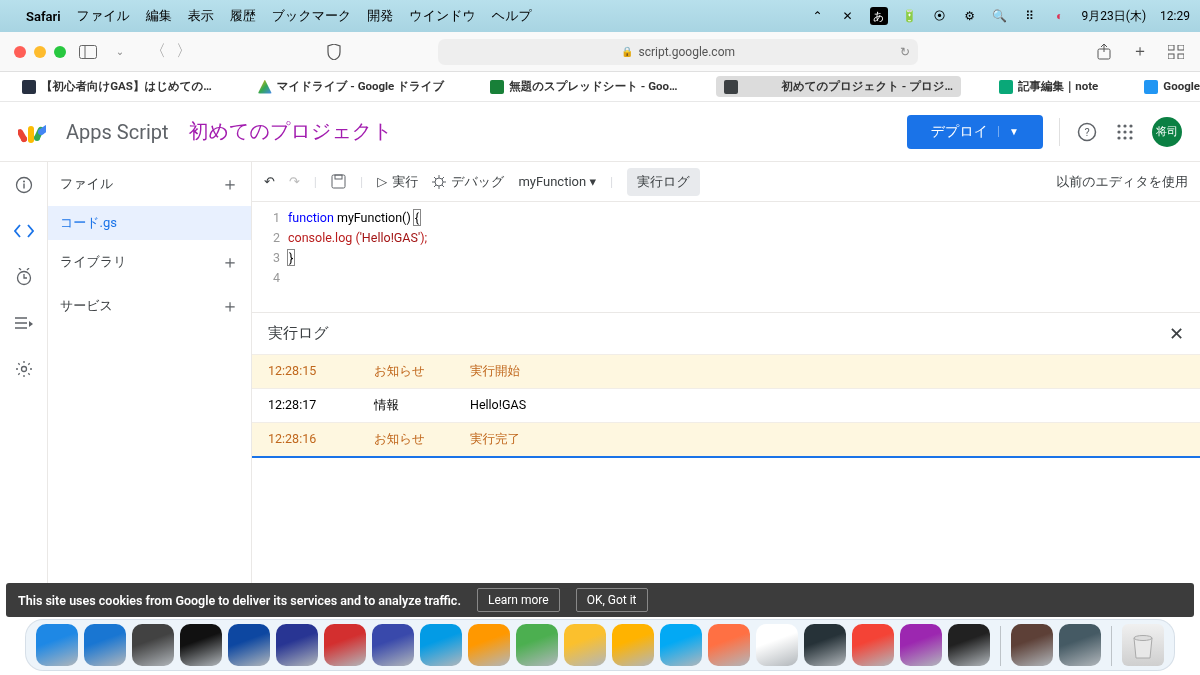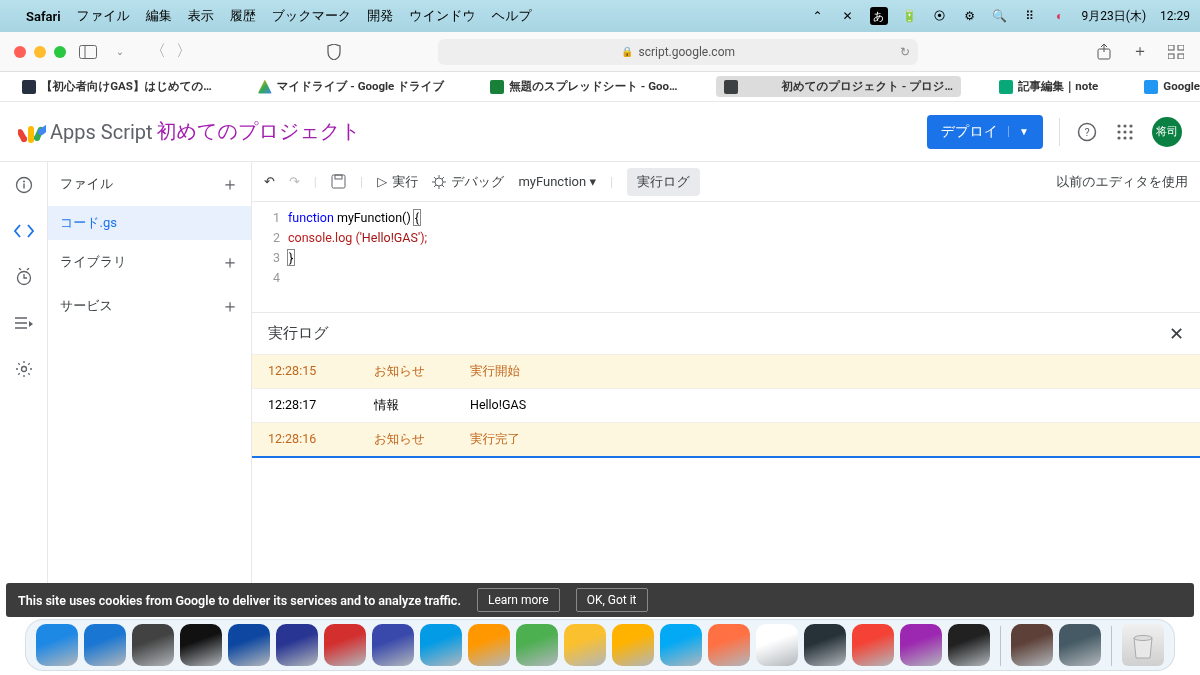--- a/index.html
+++ b/index.html
@@ -28,26 +28,26 @@
 .url-bar .reload { position: absolute; right: 8px; color: #888; }
 .tb-right { display: flex; gap: 16px; margin-left: auto; }
 
 
 .fav-bar { height: 30px; display: flex; align-items: center; padding: 0 14px; gap: 10px; border-bottom: 1px solid #e8e8e8; font-size: 11.5px; overflow: hidden; background: #fff; }
 .fav-item { display: flex; align-items: center; gap: 5px; padding: 3px 8px; border-radius: 4px; color: #333; white-space: nowrap; font-weight: bold; }
 .fav-item.active { background: #dcdcdc; gap: 44px; }
 .fav-icon { width: 14px; height: 14px; border-radius: 2px; display: inline-block; }
 
 
-.app-header { height: 60px; display: flex; align-items: center; padding: 0 18px; border-bottom: 1px solid #eae8e6; gap: 4px; }
+.app-header { height: 60px; display: flex; align-items: center; padding: 0 18px; border-bottom: 1px solid #eae8e6; gap: 20px; }
 .gas-logo { width: 28px; height: 28px; }
 .app-title { font-size: 20px; color: #5f6368; }
 .proj-name { font-size: 20px; color: #a21caf; }
 .header-right { margin-left: auto; display: flex; align-items: center; gap: 16px; }
-.deploy-btn { background: #1a73e8; color: #fff; border: none; border-radius: 4px; padding: 8px 14px; font-size: 14px; display: flex; align-items: center; gap: 10px; }
+.deploy-btn { background: #1a73e8; color: #fff; border: none; border-radius: 4px; padding: 8px 24px; font-size: 14px; display: flex; align-items: center; gap: 10px; }
 .deploy-btn .caret { font-size: 10px; border-left: 1px solid rgba(255,255,255,0.4); padding-left: 10px; }
 .hicon { width: 22px; height: 22px; display: inline-flex; align-items: center; justify-content: center; color: #5f6368; }
 .avatar { width: 30px; height: 30px; border-radius: 50%; background: #0b8043; color: #fff; display: flex; align-items: center; justify-content: center; font-size: 11px; }
 
 
 .main { display: flex; height: calc(100% - 154px - 24px - 72px); }
 .left-rail { width: 48px; border-right: 1px solid #eae8e6; display: flex; flex-direction: column; align-items: center; padding-top: 12px; gap: 24px; }
 .rail-icon { width: 22px; height: 22px; color: #5f6368; display: flex; align-items: center; justify-content: center; }
 .rail-icon.active { color: #1a73e8; }
 

